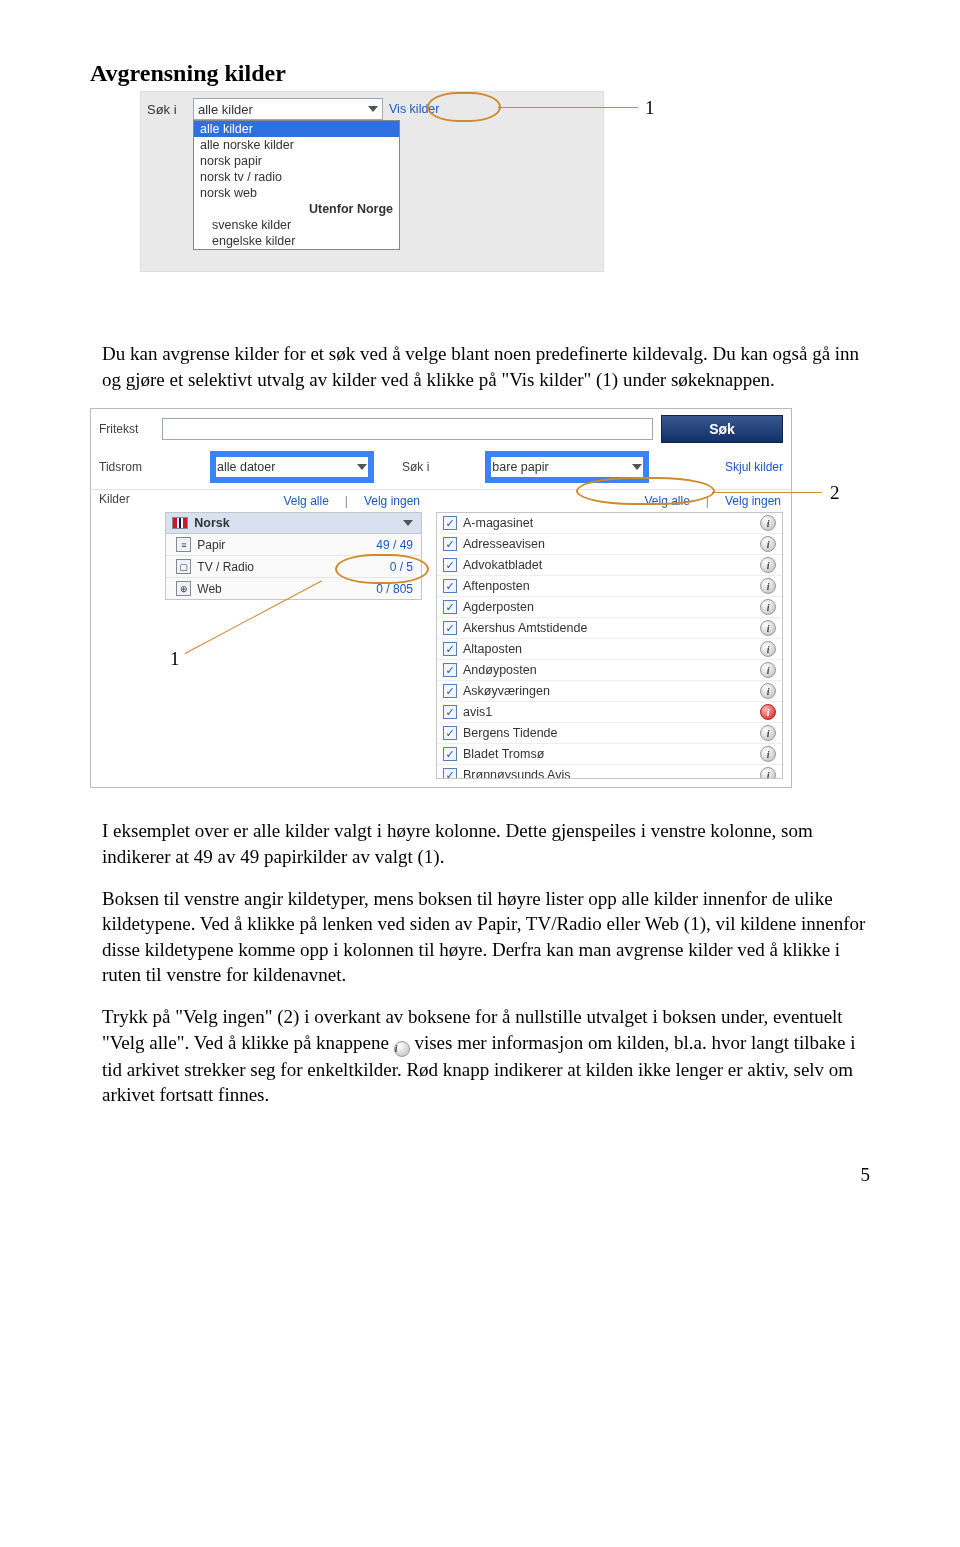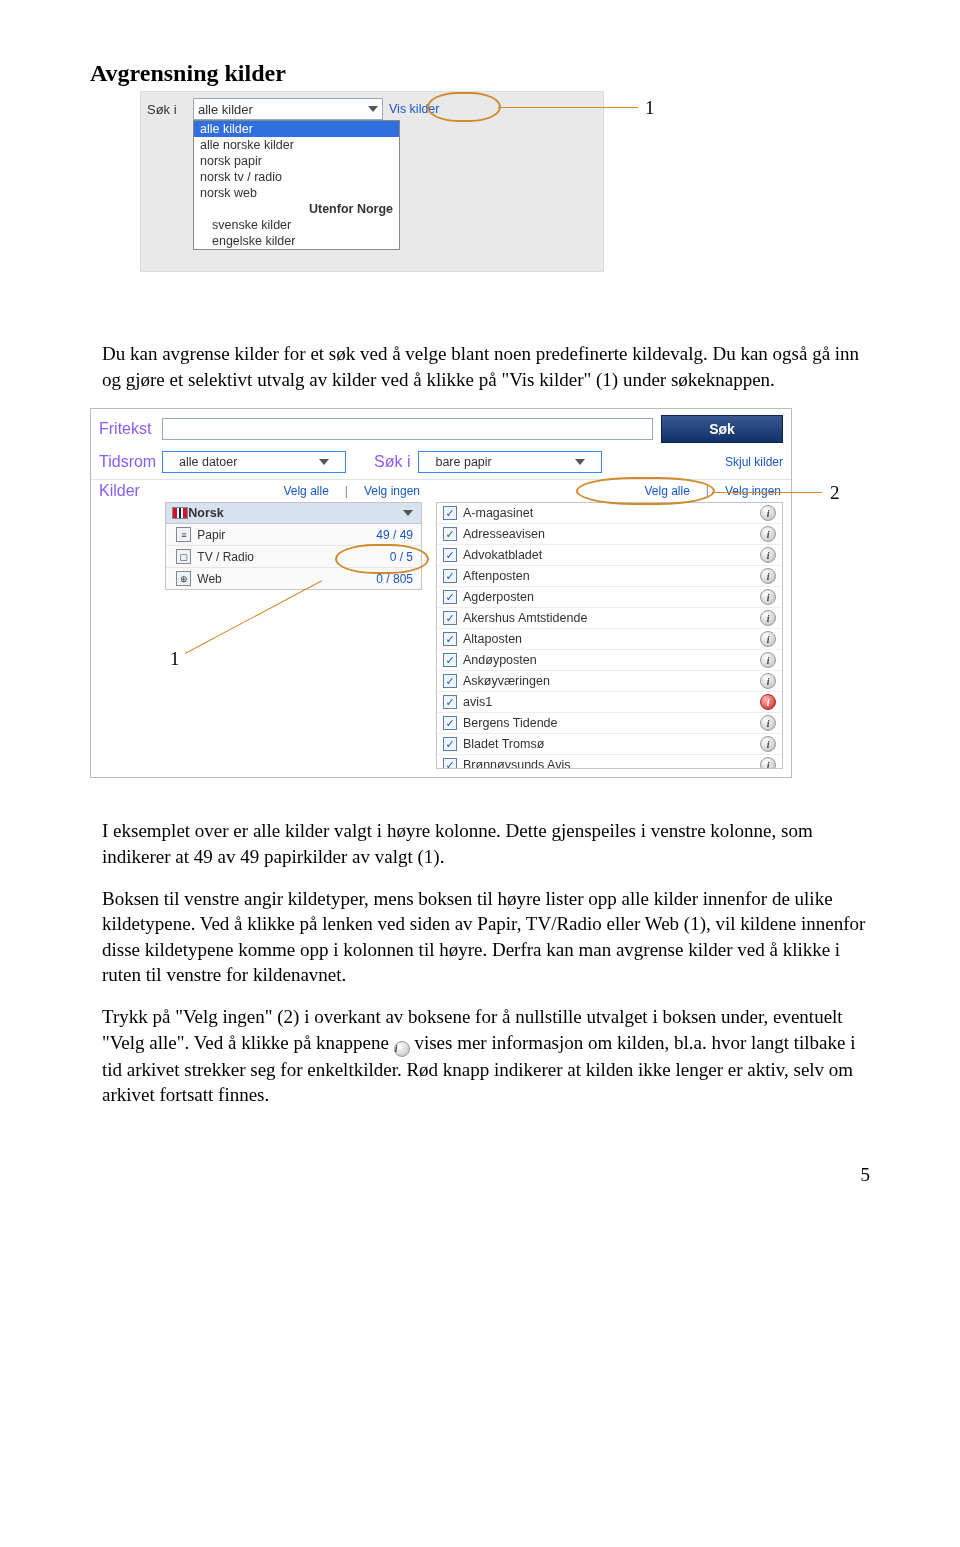--- a/index.html
+++ b/index.html
@@ -89,21 +89,21 @@
     border: 1px solid #bbb;
     position: relative;
     padding: 0 0 4px 0;
   }
   .shot2 .toprow {
     display: flex;
     align-items: center;
     gap: 8px;
     padding: 6px 8px 4px 8px;
   }
-  .shot2 .label { color: #8b5cf6; font-size: 16px; }
+  .shot2 .label { color: #404040; font-size: 12px; }
   .shot2 .field {
     background: #fff;
     border: 1px solid #9aa7bf;
     height: 20px;
     flex: 1;
   }
   .shot2 .sok-btn {
     background: #103168;
     background: linear-gradient(#39578f, #103168);
     color: #fff;
@@ -116,45 +116,46 @@
   }
   .shot2 .midrow {
     display: flex;
     align-items: center;
     gap: 8px;
     padding: 4px 8px 6px 8px;
     border-bottom: 1px solid #e3e3e3;
   }
   .shot2 .ddsel {
     background: #fff;
-    border: 1px solid #3b82f6;
+    border: 6px solid #3b82f6;
     height: 20px;
     width: 150px;
     display: flex; align-items: center; justify-content: space-between;
-    padding: 0 16px;
+    padding: 0 1px;
+    margin-left: 48px;
   }
   .shot2 .link { color: #1a57c7; font-size: 12px; }
   .shot2 .panesrow {
     display: flex;
     padding: 2px 8px 4px 8px;
     gap: 14px;
   }
   .shot2 .linkbar {
     display: flex; gap: 16px; justify-content: flex-end;
     font-size: 12px; color: #1a57c7; padding: 2px 2px 4px 0;
   }
   .shot2 .linkbar span.sep { color: #888; }
   .leftpane { width: 270px; }
   .rightpane { width: 365px; }
   .box {
     border: 1px solid #c6c6c6;
     background: #fafafa;
   }
   .norsk-row {
-    display: flex; align-items: center; gap: 0;
+    display: flex; align-items: center; gap: 6px;
     padding: 3px 6px;
     background: #d7e1f0;
     border-bottom: 1px solid #c6c6c6;
   }
   .flag {
     width: 14px; height: 10px;
     background: linear-gradient(90deg,#cf142b 30%, #fff 30% 40%, #00205b 40% 60%, #fff 60% 70%, #cf142b 70%);
     border: 1px solid #888;
     display: inline-block;
   }

